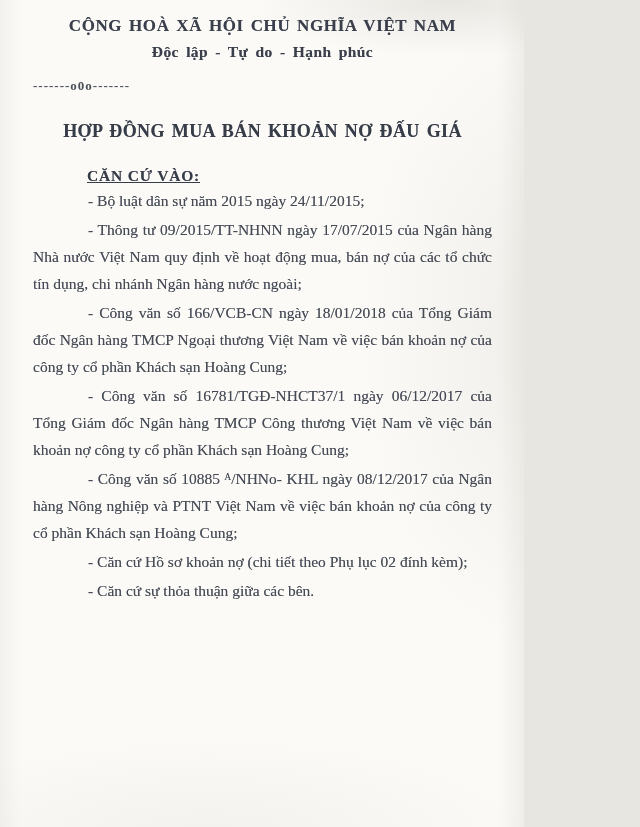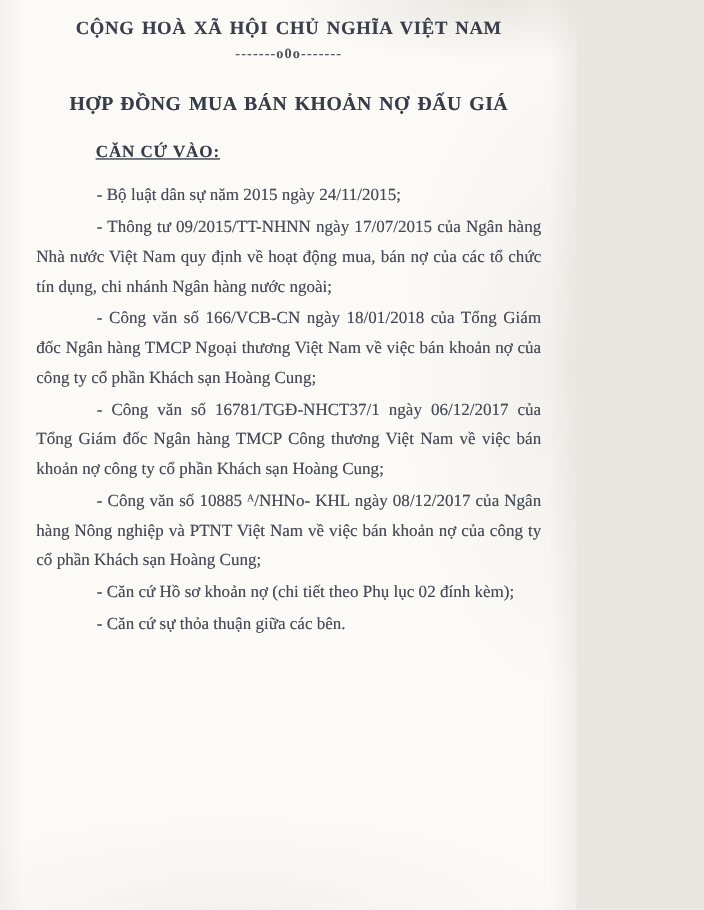--- a/index.html
+++ b/index.html
@@ -26,40 +26,40 @@
   .ink { text-shadow: 0 0 0.5px rgba(70,76,88,0.55); }
   .nat-title {
     text-align: center; font-weight: bold; font-size: 17px;
     letter-spacing: 0.6px; color: #3a3f4b; word-spacing: 2px;
   }
   .motto {
     text-align: center; font-weight: bold; font-size: 15.5px;
     margin-top: 7px; letter-spacing: 0.4px; word-spacing: 3px; color: #3a3f4b;
   }
   .sep {
-    text-align: center; font-size: 13px; margin-top: 5px;
+    font-size: 13px; margin-top: 17px;
     letter-spacing: 1px; color: #4a4f59; font-weight: bold;
   }
   .title {
     text-align: center; font-size: 18px; font-weight: bold;
     margin: 27px 0 0 0; letter-spacing: 0.4px; word-spacing: 2px; color: #363c48;
   }
   .subtitle {
     text-align: center; font-style: italic; font-size: 16.5px;
     margin-top: 15px; color: #3f4450; letter-spacing: 0.3px;
   }
   .heading {
     font-weight: bold; font-size: 15.5px; text-decoration: underline;
     margin: 25px 0 0 54px; letter-spacing: 0.8px; color: #363c48;
   }
   .clause {
     margin: 2px 0 0 0; text-indent: 55px; text-align: justify;
     font-size: 15.5px; line-height: 27px; color: #454a55;
   }
-  .clause.first { margin-top: 16px; }
+  .clause.first { margin-top: 2px; }
   
   .stamp {
     position: absolute; top: 221px; left: 596px;
     width: 104px; height: 104px; border-radius: 50%;
     border: 2px solid rgba(146,156,147,0.50);
     box-shadow: inset 0 0 4px rgba(146,156,147,0.25);
   }
   .stamp::before {
     content: ""; position: absolute; inset: 7px; border-radius: 50%;
     border: 1px dotted rgba(146,156,147,0.50);
@@ -75,20 +75,21 @@
 </style>
 </head>
 <body>
 
 <div class="page">
 
   <div class="stamp"></div>
 
   <header>
     <div class="nat-title ink">CỘNG HOÀ XÃ HỘI CHỦ NGHĨA VIỆT NAM</div>
+    <div class="motto ink">Độc lập - Tự do - Hạnh phúc</div>
     <div class="sep">-------o0o-------</div>
   </header>
 
   <h1 class="title ink">HỢP ĐỒNG MUA BÁN KHOẢN NỢ ĐẤU GIÁ</h1>
 
 
   <div class="heading ink">CĂN CỨ VÀO:</div>
 
   <p class="clause first ink">- Bộ luật dân sự năm 2015 ngày 24/11/2015;</p>
   <p class="clause ink">- Thông tư 09/2015/TT-NHNN ngày 17/07/2015 của Ngân hàng Nhà nước Việt Nam quy định về hoạt động mua, bán nợ của các tổ chức tín dụng, chi nhánh Ngân hàng nước ngoài;</p>

